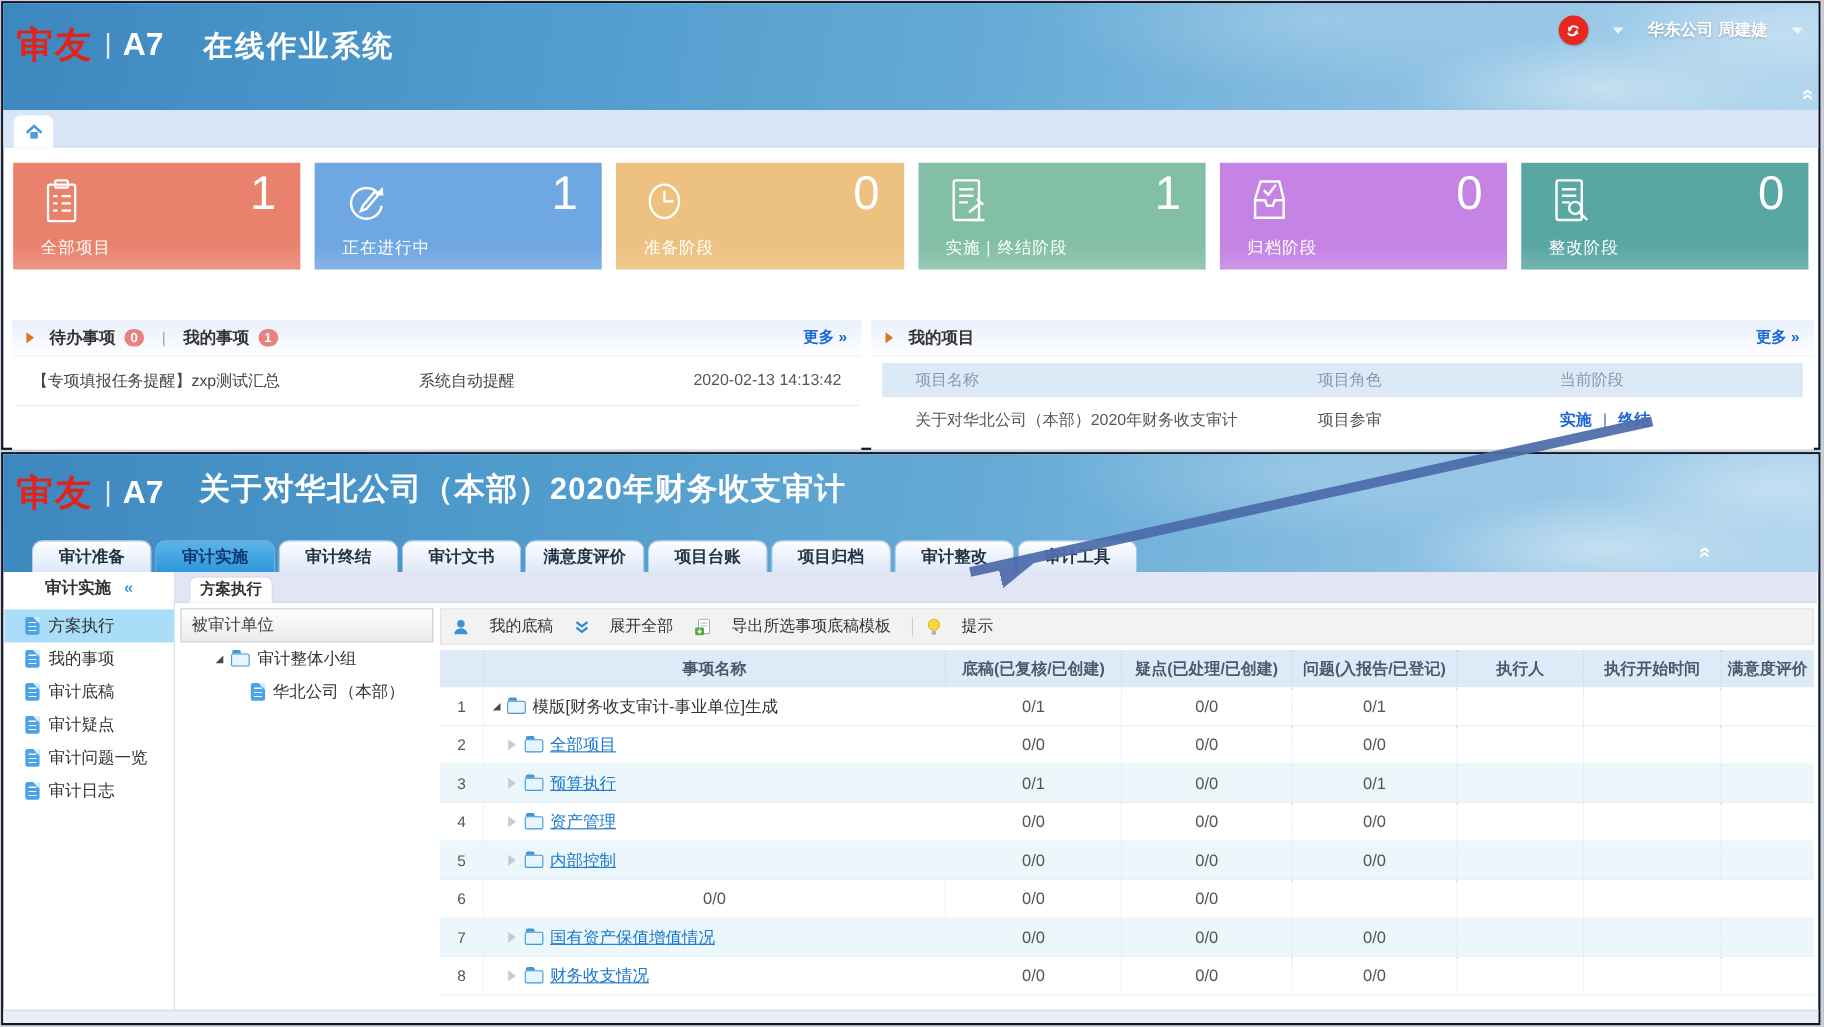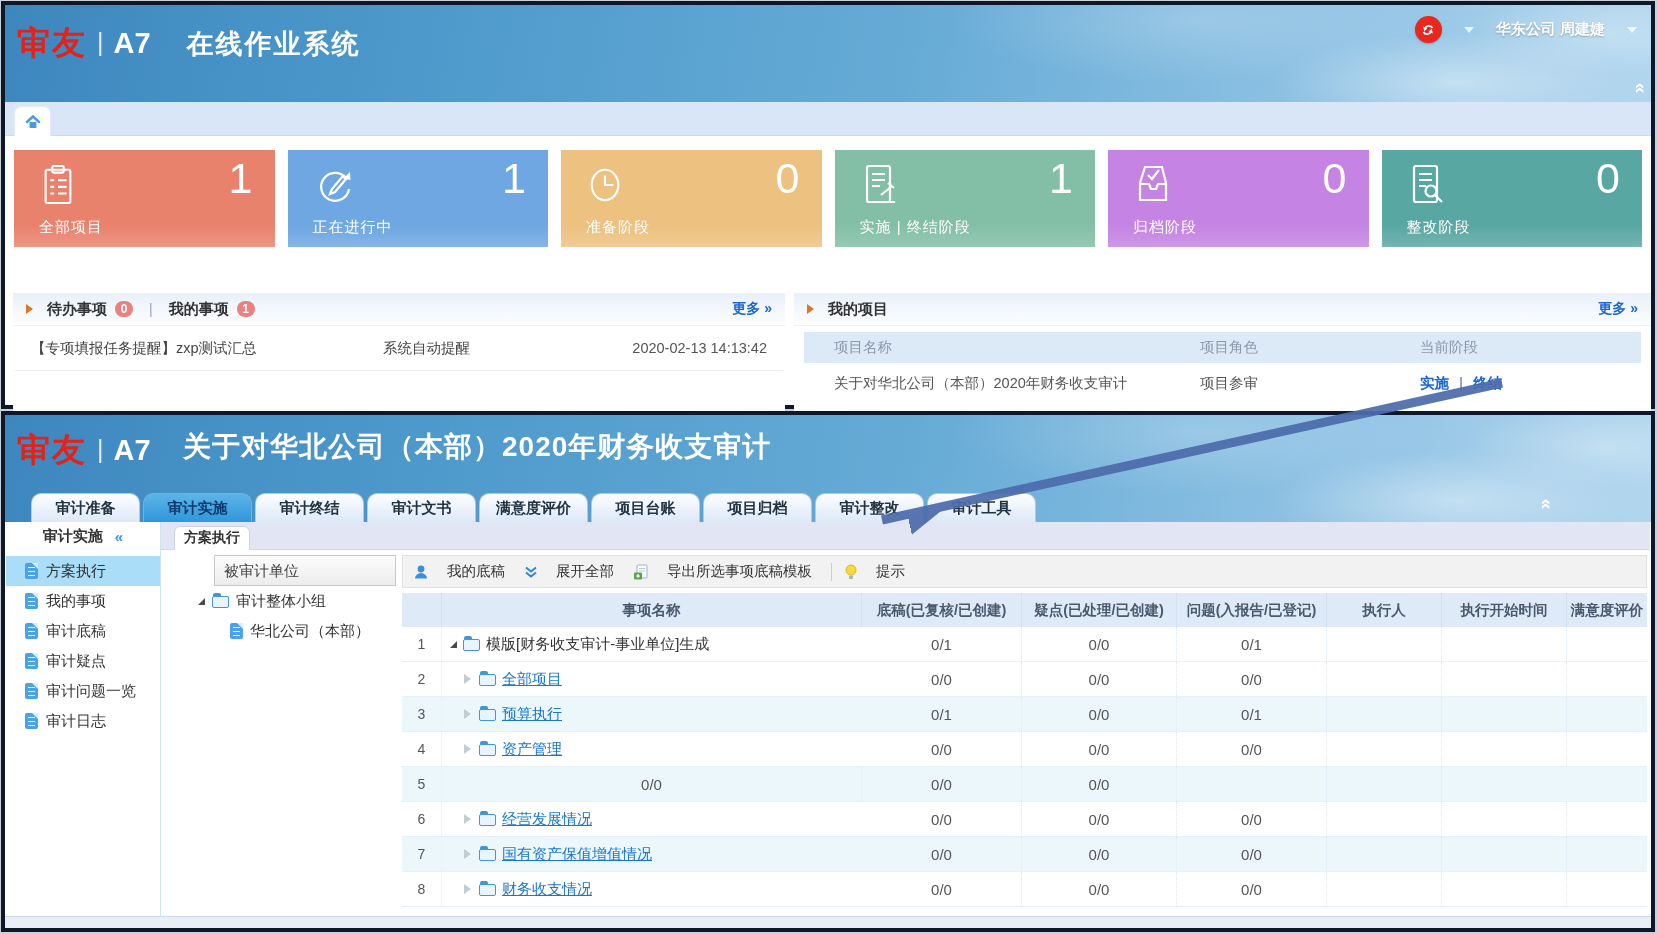--- a/index.html
+++ b/index.html
@@ -1,20 +1,20 @@
 <!DOCTYPE html>
 <html><head>
 <meta charset="utf-8">
 <style>
   * { margin:0; padding:0; box-sizing:border-box; }
   body { background:#9aa2ab; font-family:"Liberation Sans", sans-serif; }
   #screen { position:relative; width:1658px; height:934px; background:#cdd2d8; overflow:hidden; }
 
   
-  .win { position:absolute; left:1px; width:1654px; background:#fff; border:4px solid #0f172a; }
+  .win { position:absolute; left:1px; width:1654px; background:#fff; border:2px solid #0f172a; }
   .sky {
     background-image:
       radial-gradient(260px 70px at 88% 80%, rgba(255,255,255,.40), rgba(255,255,255,0) 70%),
       radial-gradient(340px 90px at 72% 15%, rgba(255,255,255,.20), rgba(255,255,255,0) 70%),
       radial-gradient(200px 60px at 97% 30%, rgba(255,255,255,.28), rgba(255,255,255,0) 70%),
       linear-gradient(100deg,#3d87bf 0%,#4f9bcc 28%,#66abd6 55%,#8fc2e4 80%,#b2d6ee 100%);
   }
   .brand { position:absolute; display:flex; align-items:center; gap:10px; }
   .logo { color:#e2231a; font-size:33px; font-weight:bold; letter-spacing:2px; }
   .brand-sep { color:rgba(255,255,255,.85); font-size:25px; font-weight:200; position:relative; top:-1px;}
@@ -89,21 +89,21 @@
   .sitems { padding-top:6px; }
   .sitem { height:30px; display:flex; align-items:center; gap:8px; padding-left:19px; font-size:15px; color:#333; cursor:pointer; }
   .sitem.active { background:#a9ddf8; }
 
   .doc-ico { width:13px; height:16px; background:#4aa3e4; border-radius:2px; position:relative; flex:0 0 auto; }
   .doc-ico::before { content:''; position:absolute; left:3px; right:3px; top:4px; height:9px;
     background:repeating-linear-gradient(#fff 0 1px, rgba(255,255,255,0) 1px 4px); }
   .doc-ico::after { content:''; position:absolute; right:0; top:0; border:3px solid #d9efff; border-left-color:transparent; border-bottom-color:transparent; }
 
   .treepanel { position:absolute; left:161px; top:140px; width:230px; height:369px; background:#fff; }
-  .thead { height:31px; background:linear-gradient(#fdfdfd,#ececec); border:1px solid #c9c9c9; line-height:29px; padding-left:9px; font-size:15px; color:#444;margin-left:48px; }
+  .thead { height:31px; background:linear-gradient(#fdfdfd,#ececec); border:1px solid #c9c9c9; line-height:29px; padding-left:9px; font-size:15px; color:#444; }
   .tnode { height:30px; display:flex; align-items:center; gap:7px; font-size:15px; color:#333; cursor:pointer; }
   .tnode.l0 { padding-left:12px; }
   .tnode.l0.selected { background:#7fccf3; }
   .tnode.l1 { padding-left:32px; }
   .tnode.l2 { padding-left:64px; }
   .exp-caret { width:0; height:0; border-bottom:7px solid #4a4a4a; border-left:7px solid transparent; flex:0 0 auto; }
   .col-caret { width:0; height:0; border:5px solid transparent; border-left:7px solid #c3ccd4; flex:0 0 auto; margin-right:-3px; }
   .folder-ico { width:17px; height:12px; border:1px solid #3f96d8; background:#e8f5ff; border-radius:2px; position:relative; flex:0 0 auto; margin-top:2px; }
   .folder-ico::before { content:''; position:absolute; top:-4px; left:0px; width:8px; height:3px; background:#3f96d8; border-radius:2px 2px 0 0; }
 
@@ -439,35 +439,35 @@
         <div class="cval">0/0</div>
         <div class="cval">0/0</div>
         <div class="cval">0/0</div>
         <div class="cempty"></div>
         <div class="cempty"></div>
         <div class="cempty"></div>
       </div>
 
       <div class="trow grid child alt">
         <div class="cnum">5</div>
+        <div class="cname">
+          <span class="col-caret"></span>
+          <span class="folder-ico"></span>
+          <a>内部控制</a>
+        </div>
         <div class="cval">0/0</div>
         <div class="cval">0/0</div>
         <div class="cval">0/0</div>
         <div class="cempty"></div>
         <div class="cempty"></div>
         <div class="cempty"></div>
       </div>
 
       <div class="trow grid child">
         <div class="cnum">6</div>
-        <div class="cname">
-          <span class="col-caret"></span>
-          <span class="folder-ico"></span>
-          <a>经营发展情况</a>
-        </div>
         <div class="cval">0/0</div>
         <div class="cval">0/0</div>
         <div class="cval">0/0</div>
         <div class="cempty"></div>
         <div class="cempty"></div>
         <div class="cempty"></div>
       </div>
 
       <div class="trow grid child alt">
         <div class="cnum">7</div>

